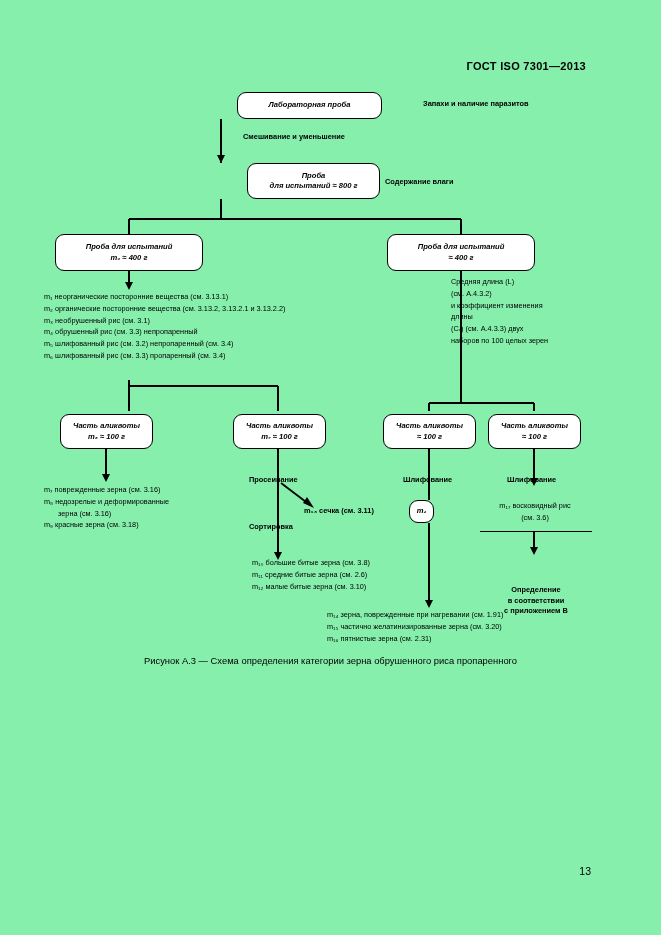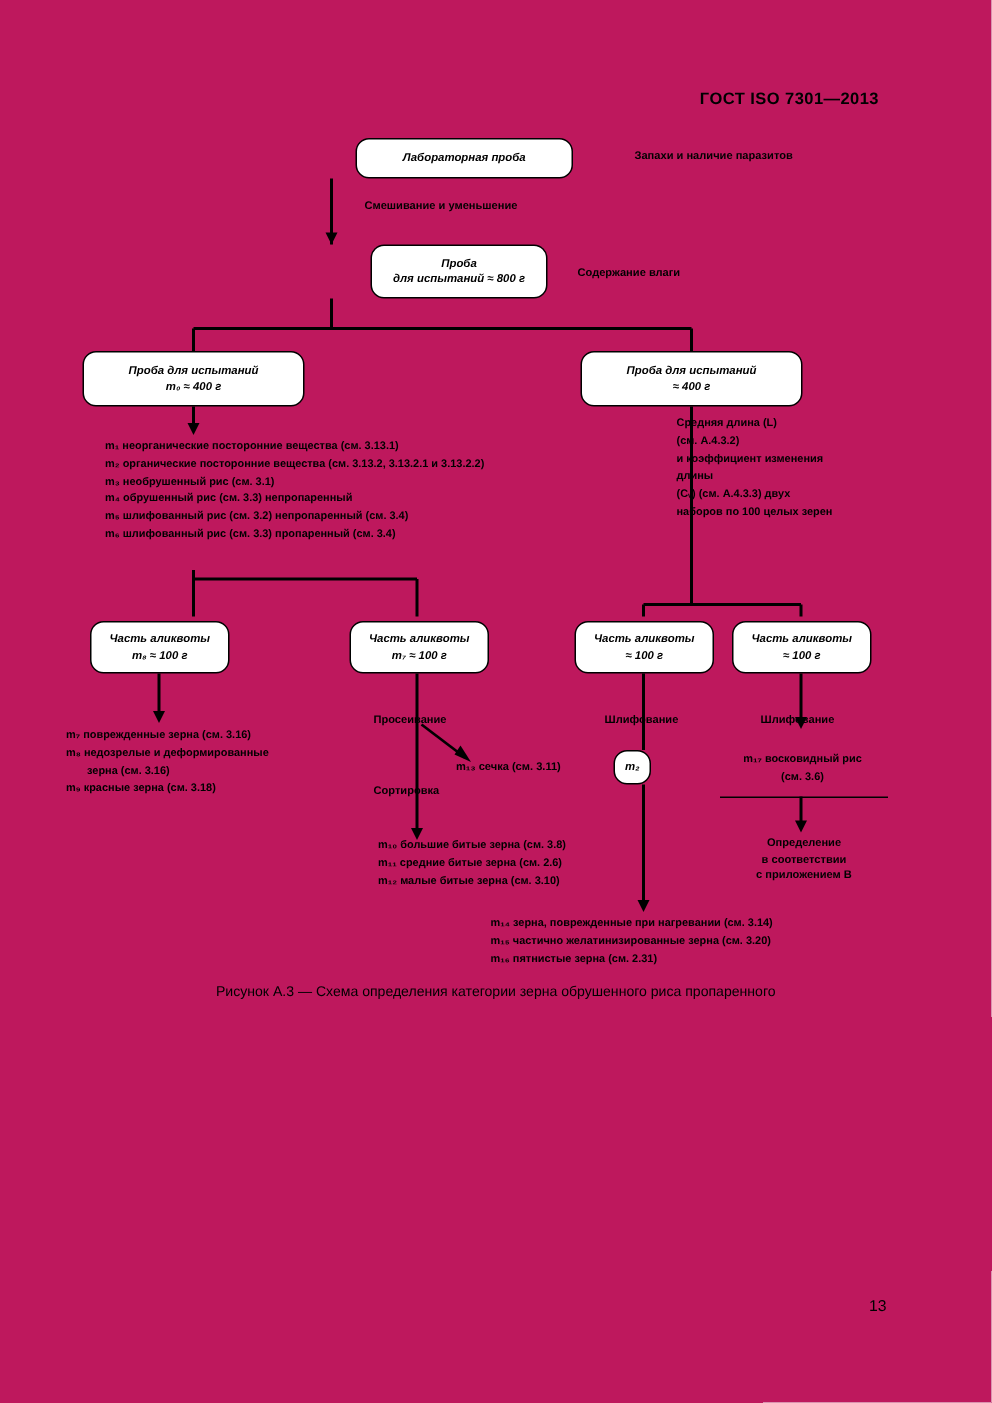--- a/index.html
+++ b/index.html
@@ -1,21 +1,21 @@
 <!DOCTYPE html>
 <html lang="ru"><head>
 <meta charset="utf-8">
 <style>
   html,body{margin:0;padding:0;background:#f2f2f0;}
   body{font-family:"Liberation Sans",sans-serif;}
   .page{
     position:relative;
     width:661px;height:935px;
     margin:0 auto;
-    background:#be185d;
+    background:#86efac;
     overflow:hidden;
   }
   .hdr{
     position:absolute;top:60px;right:75px;
     font-size:11px;font-weight:bold;letter-spacing:.3px;color:#000;
   }
   .diagram{position:absolute;left:0;top:0;width:661px;height:700px;}
   
   .box{
     position:absolute;
@@ -30,24 +30,24 @@
     padding:2px 4px;
     font-style:italic;
   }
   .box .l2{display:block;}
   
   .txt{
     position:absolute;
     font-size:7.4px;font-weight:bold;line-height:1.5;color:#000;
     white-space:nowrap;
   }
-  .txt.center{text-align:center;white-space:normal;}
+  .txt.center{text-align:center;white-space:normal;margin-top:28px;}
   .lst{
     position:absolute;
-    font-size:7.3px;font-weight:bold;line-height:1.62;color:#000;
+    font-size:7.3px;font-weight:normal;line-height:1.62;color:#000;
   }
   .lst div{white-space:nowrap;}
   .lst div.ind{padding-left:14px;}
   .rule{position:absolute;background:#000;height:1.4px;}
   .caption{
     position:absolute;left:0;right:0;top:655px;
     text-align:center;font-size:9.4px;color:#000;
   }
   .pageno{position:absolute;right:70px;bottom:58px;font-size:10.5px;color:#000;}
   svg.diagline{position:absolute;left:0;top:0;overflow:visible;pointer-events:none;}
@@ -106,21 +106,21 @@
       <g stroke="#000" stroke-width="1.8" fill="none">
         <line x1="281" y1="483" x2="310" y2="505"></line>
       </g>
       <polygon points="314,508 303,503 307,497" fill="#000" stroke="none"></polygon>
     </svg>
 
     <div class="box" style="left:237px;top:92px;width:145px;height:27px;">
       <span>Лабораторная проба</span>
     </div>
 
-    <div class="box" style="left:247px;top:163px;width:118px;height:36px;flex-direction:column;">
+    <div class="box" style="left:247px;top:163px;width:133px;height:36px;flex-direction:column;">
       <span>Проба</span>
       <span class="l2">для испытаний ≈ 800 г</span>
     </div>
 
     <div class="box" style="left:55px;top:234px;width:148px;height:37px;flex-direction:column;">
       <span>Проба для испытаний</span>
       <span class="l2">m₀ ≈ 400 г</span>
     </div>
 
     <div class="box" style="left:387px;top:234px;width:148px;height:37px;flex-direction:column;">
@@ -168,21 +168,21 @@
 
     <div class="lst" style="left:451px;top:276px;width:120px;">
       <div>Средняя длина (L)</div>
       <div>(см. А.4.3.2)</div>
       <div>и коэффициент изменения</div>
       <div>длины</div>
       <div>(Cᵥ) (см. А.4.3.3) двух</div>
       <div>наборов по 100 целых зерен</div>
     </div>
 
-    <div class="lst" style="left:44px;top:291px;margin-left:26px;">
+    <div class="lst" style="left:44px;top:291px;">
       <div>m₁ неорганические посторонние вещества (см. 3.13.1)</div>
       <div>m₂ органические посторонние вещества (см. 3.13.2, 3.13.2.1 и 3.13.2.2)</div>
       <div>m₃ необрушенный рис (см. 3.1)</div>
       <div>m₄ обрушенный рис (см. 3.3) непропаренный</div>
       <div>m₅ шлифованный рис (см. 3.2) непропаренный (см. 3.4)</div>
       <div>m₆ шлифованный рис (см. 3.3) пропаренный (см. 3.4)</div>
     </div>
 
     <div class="lst" style="left:44px;top:484px;">
       <div>m₇ поврежденные зерна (см. 3.16)</div>
@@ -203,21 +203,21 @@
       <div style="white-space:normal;">m₁₇ восковидный рис</div>
       <div style="white-space:normal;">(см. 3.6)</div>
     </div>
     <div class="rule" style="left:480px;top:531px;width:112px;"></div>
 
     <div class="txt center" style="left:484px;top:557px;width:104px;text-align:center;line-height:1.45;white-space:pre-line;">Определение
 в соответствии
 с приложением В</div>
 
     <div class="lst" style="left:327px;top:609px;">
-      <div>m₁₄ зерна, поврежденные при нагревании (см. 3.14)</div>
+      <div>m₁₄ зерна, поврежденные при нагревании (см. 1.91)</div>
       <div>m₁₅ частично желатинизированные зерна (см. 3.20)</div>
       <div>m₁₆ пятнистые зерна (см. 2.31)</div>
     </div>
 
   </div>
 
   <div class="caption">Рисунок А.3 — Схема определения категории зерна обрушенного риса пропаренного</div>
 
   <div class="pageno">13</div>
 

